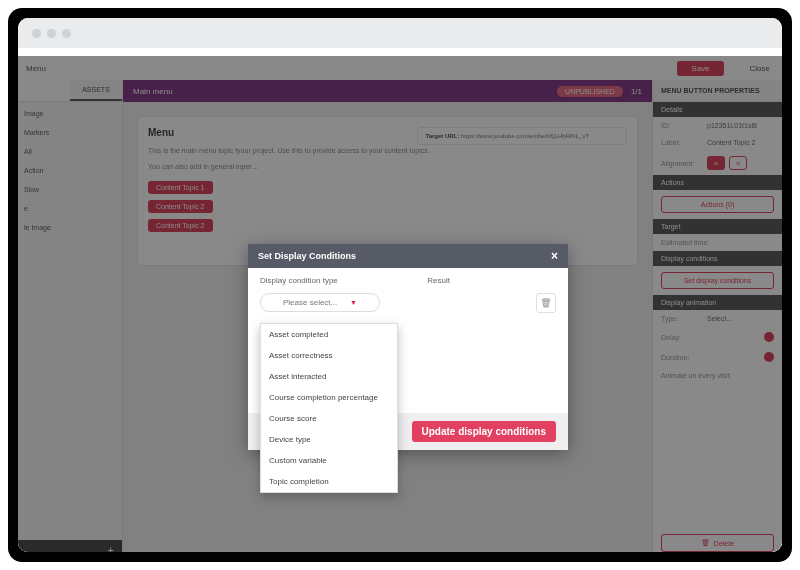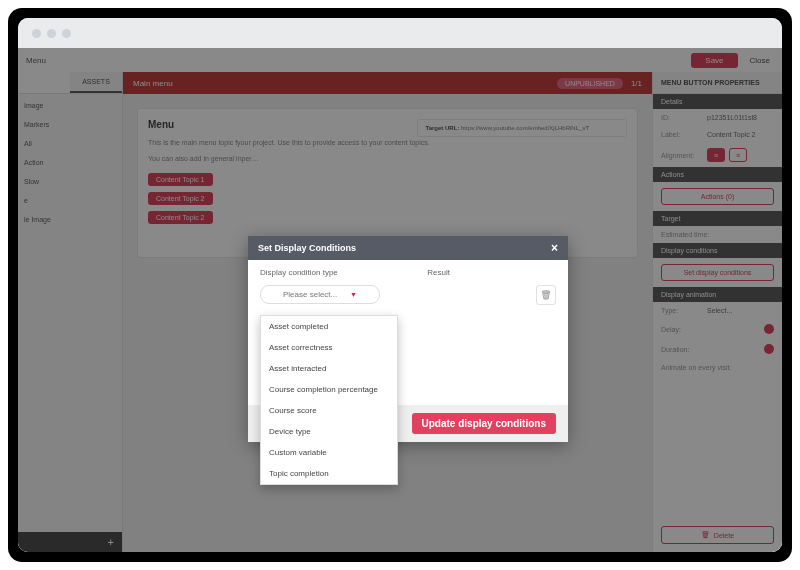--- a/index.html
+++ b/index.html
@@ -9,29 +9,29 @@
     overflow: hidden;
   }
   .window {
     position: absolute; inset: 10px; background: #fff; border-radius: 10px; overflow: hidden;
   }
   .chrome-bar {
     height: 30px; background: #e9ebed; display: flex; align-items: center; padding: 0 14px; gap: 6px;
   }
   .traffic-dot { width: 9px; height: 9px; border-radius: 50%; background: #cfd2d6; }
   .app {
-    position: relative; width: 100%; height: calc(100% - 30px); background: #fff;
+    position: relative; width: 100%; height: calc(100% - 30px); background: #fff; margin-top: 8px;
   }
 
   
   .topbar {
     display: flex; align-items: center; height: 24px; font-size: 8px; color: #444;
   }
   .topbar .menu { padding: 0 8px; }
-  .top-right { margin-left: auto; display: flex; gap: 6px; padding-right: 6px; }
+  .top-right { margin-left: auto; display: flex; gap: 20px; padding-right: 6px; }
   .btn-save {
     background: #d62240; color: #fff; border-radius: 3px; padding: 3px 14px; font-size: 8px; cursor: pointer;
   }
   .btn-close { padding: 3px 6px; font-size: 8px; color: #333; cursor:pointer;}
 
   .app-body { display: flex; height: calc(100% - 24px); }
 
   
   .left-panel {
     width: 105px; background: #f4f4f4; border-right: 1px solid #ddd; font-size: 7px; color:#444;
@@ -39,21 +39,21 @@
   }
   .left-tabs { display:flex; border-bottom:1px solid #ddd; }
   .left-tab { flex:1; text-align:center; padding:6px 0; background:#fff; color:#999; }
   .left-tab.active { background:#f4f4f4; border-bottom:2px solid #444; color:#333; }
   .left-items { padding:8px 6px; display:flex; flex-direction:column; gap:12px; }
   .left-foot { margin-top:auto; background:#2e2e2e; color:#fff; text-align:right; padding:4px 8px; font-size:11px; cursor:pointer;}
 
   
   .center { flex:1; display:flex; flex-direction:column; background:#eee; }
   .center-header {
-    background:#b91c1c; color:#fff; display:flex; align-items:center; height:22px;
+    background:#701a75; color:#fff; display:flex; align-items:center; height:22px;
     padding:0 10px; font-size:8px;
   }
   .center-header .pill {
     margin-left:auto; background:#e15068; color:#fff; border-radius:9px; padding:2px 8px; font-size:7px;
   }
   .center-header .pgcount { margin-left:8px; }
   .center-canvas {
     flex:1; padding:14px; overflow:hidden;
   }
   .doc-card {

